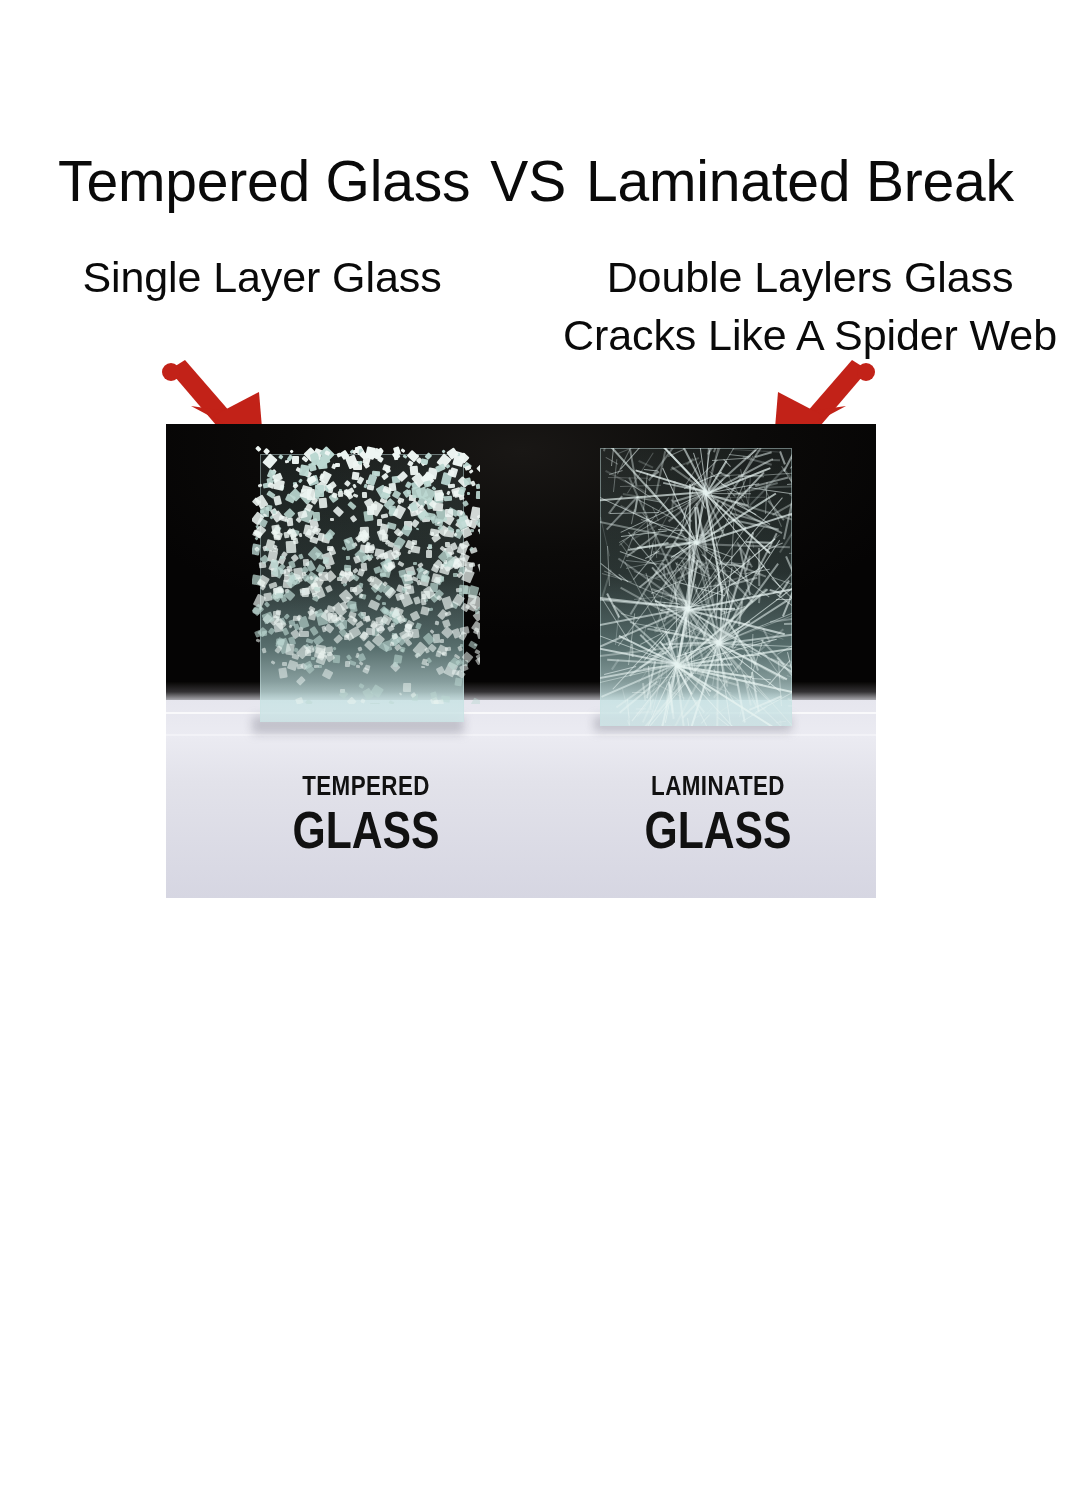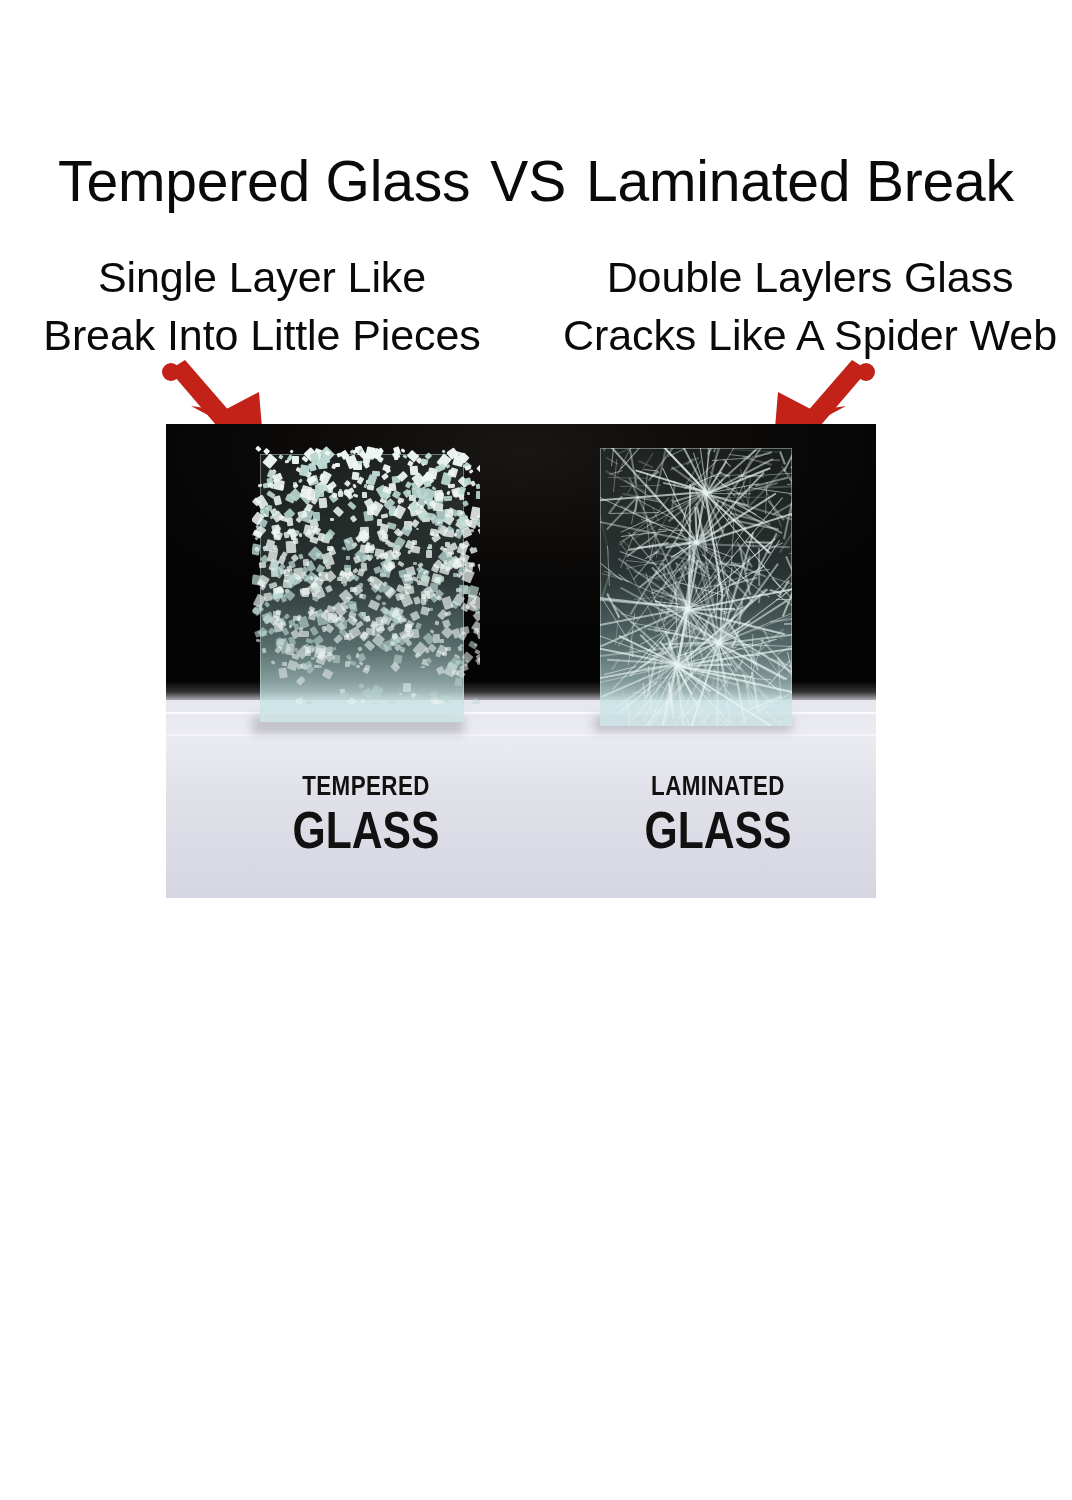--- a/index.html
+++ b/index.html
@@ -184,22 +184,21 @@
 </style>
 </head>
 <body>
 
 <div id="page">
 
   <div class="headline"><span>Tempered Glass</span><span class="gap"></span><span>VS</span><span class="gap"></span><span>Laminated Break</span></div>
 
   <div class="subrow">
     <div class="subcol subcol-left">
-      <span class="subline">Single Layer Like</span>
-      <span class="subline">Break Into Little Pieces</span>
+      <span class="subline">Single Layer Glass</span>
     </div>
     <div class="subcol subcol-right">
       <span class="subline">Double Laylers Glass</span>
       <span class="subline">Cracks Like A Spider Web</span>
     </div>
   </div>
 
   <svg class="arrow-svg arrow-left" width="135" height="115" viewBox="0 0 135 115">
     <g fill="#c22218">
       <path d="M17,8 L33,-2 L92,66 L76,77 Z" transform="translate(2,10)"></path>

